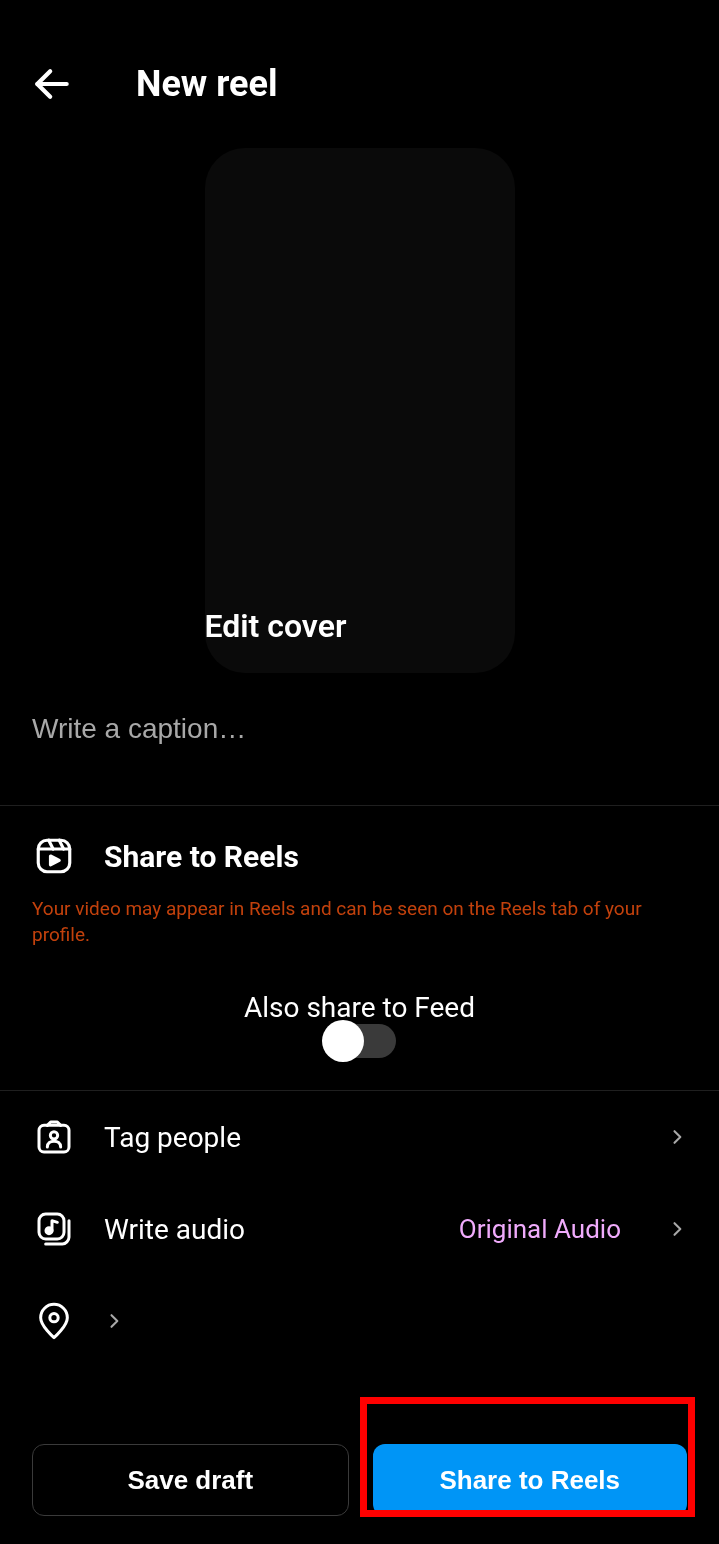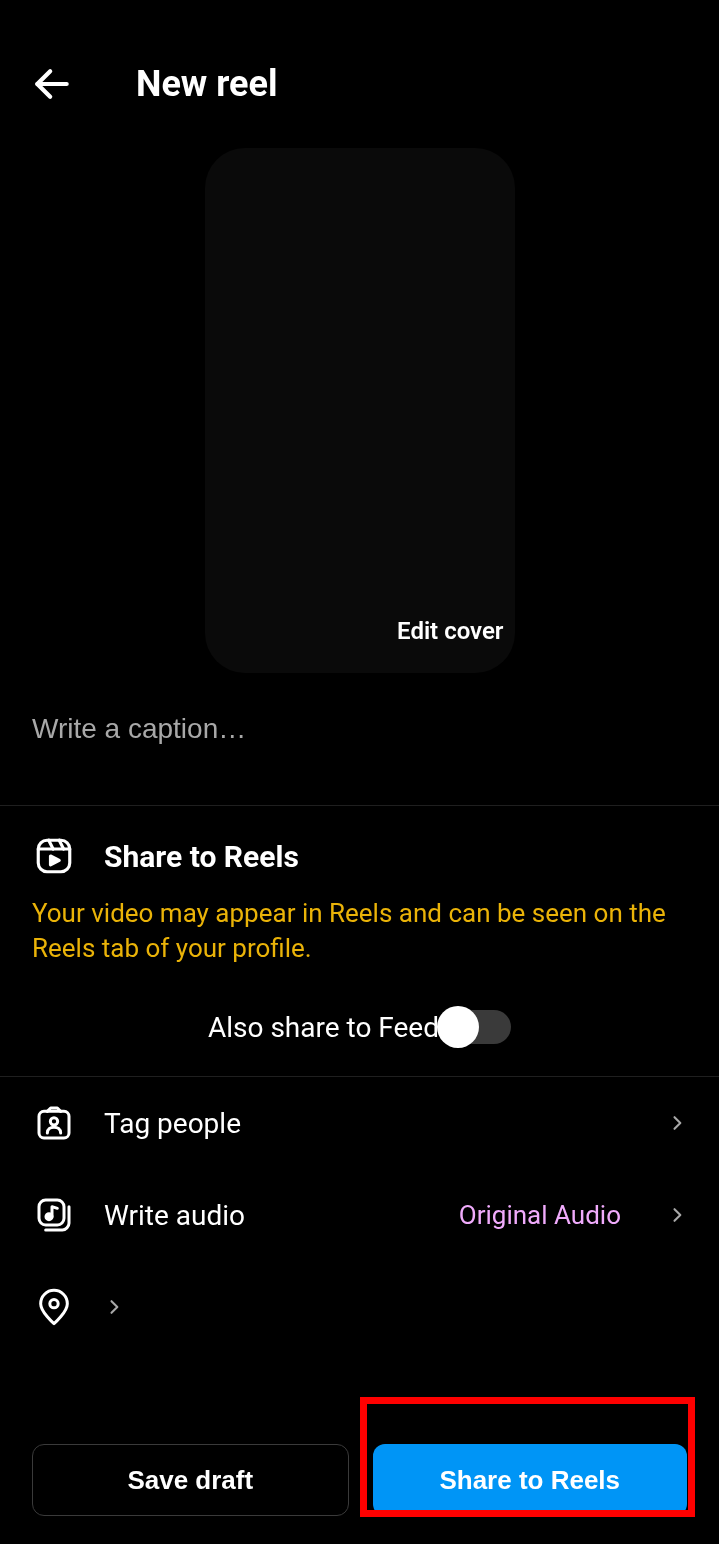--- a/index.html
+++ b/index.html
@@ -40,22 +40,22 @@
     height: 525px;
     background: #0a0a0a;
     border-radius: 40px;
     position: relative;
     cursor: pointer;
   }
   .edit-cover {
     position: absolute;
     bottom: 28px;
     left: 0; right: 11px;
-    text-align: right;
-    font-size: 24px;
+    text-align: left;
+    font-size: 32px;
     font-weight: 600;
   }
   .caption-area {
     padding: 40px 32px 60px 32px;
   }
   .caption-input {
     width: 100%;
     background: transparent;
     border: none;
     color: #fdba74;
@@ -76,22 +76,22 @@
     display: flex;
     align-items: center;
     gap: 28px;
     margin-bottom: 18px;
   }
   .section-title {
     font-size: 30px;
     font-weight: 700;
   }
   .section-desc {
-    color: #eab308;
-    font-size: 26px;
+    color: #c2410c;
+    font-size: 19px;
     line-height: 1.35;
     margin-top: 10px;
   }
   .row {
     display: flex;
     align-items: center;
     padding: 24px 32px;
     gap: 28px;
     cursor: pointer;
   }
@@ -99,22 +99,23 @@
     flex: 1;
     font-size: 28px;
   }
   .row-value {
     color: #f0abfc;
     font-size: 26px;
   }
   .toggle-row {
     display: flex;
     align-items: center;
-    justify-content: center;
+    justify-content: space-between;
     padding: 24px 32px 32px 32px;
+    flex-direction: column;
   }
   .toggle-label {
     font-size: 28px;
   }
   .toggle {
     width: 72px;
     height: 34px;
     background: #3a3a3a;
     border-radius: 20px;
     position: relative;

